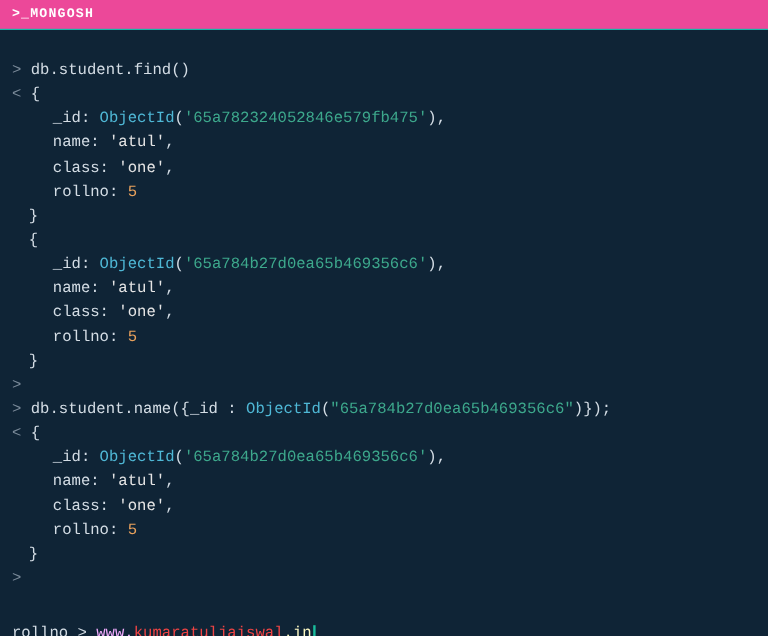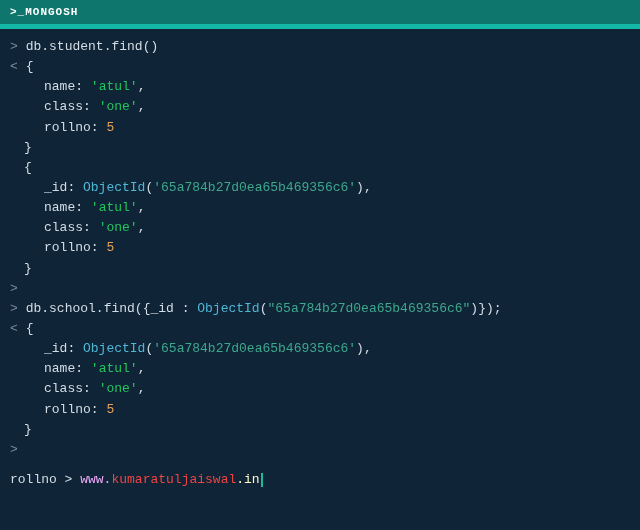--- a/index.html
+++ b/index.html
@@ -6,41 +6,41 @@
   body {
     background: #0f2436;
     color: #d4d4d4;
     font-family: 'Consolas', 'Monaco', 'Courier New', monospace;
     font-size: 13px;
     width: 640px;
     height: 530px;
     overflow: hidden;
   }
   .header {
-    background: #0f766e;
+    background: #ec4899;
     padding: 6px 10px;
     font-size: 11px;
     font-weight: bold;
     letter-spacing: 1px;
     color: #ffffff;
-    border-bottom: 5px solid #14b8a6;
+    border-bottom: 1px solid #14b8a6;
   }
   .terminal {
-    padding: 8px 10px;
+    padding: 24px 10px;
     line-height: 1.55;
   }
   .line {
     white-space: pre;
   }
   .prompt-sym { color: #7a8a99; }
   .cmd { color: #d4dde5; }
   .key { color: #d4dde5; }
   .fn { color: #4fb8d6; }
   .oid { color: #3da88c; }
-  .str { color: #22c55e; }
+  .str { color: #e5e5e5; }
   .num { color: #e8a15c; }
   .punct { color: #d4dde5; }
   .brace { color: #d4dde5; }
   .footer {
     padding: 4px 10px;
   }
   .db { color: #d4dde5; }
   .url1 { color: #f0abfc; }
   .url2 { color: #ef4444; }
   .url3 { color: #fef9c3; }
@@ -60,35 +60,36 @@
 
 <div class="header">
   <span>&gt;_MONGOSH</span>
 </div>
 
 <div class="terminal">
 
   <div class="line"><span class="prompt-sym">&gt;</span> <span class="cmd">db.student.find()</span></div>
 
   <div class="line"><span class="prompt-sym">&lt;</span> <span class="brace">{</span></div>
+  <div class="line indent2"><span class="key">_id</span><span class="punct">: </span><span class="fn">ObjectId</span><span class="punct">(</span><span class="oid">'65a782324052846e579fb475'</span><span class="punct">),</span></div>
   <div class="line indent2"><span class="key">name</span><span class="punct">: </span><span class="str">'atul'</span><span class="punct">,</span></div>
   <div class="line indent2"><span class="key">class</span><span class="punct">: </span><span class="str">'one'</span><span class="punct">,</span></div>
   <div class="line indent2"><span class="key">rollno</span><span class="punct">: </span><span class="num">5</span></div>
   <div class="line indent1"><span class="brace">}</span></div>
 
   <div class="line indent1"><span class="brace">{</span></div>
   <div class="line indent2"><span class="key">_id</span><span class="punct">: </span><span class="fn">ObjectId</span><span class="punct">(</span><span class="oid">'65a784b27d0ea65b469356c6'</span><span class="punct">),</span></div>
   <div class="line indent2"><span class="key">name</span><span class="punct">: </span><span class="str">'atul'</span><span class="punct">,</span></div>
   <div class="line indent2"><span class="key">class</span><span class="punct">: </span><span class="str">'one'</span><span class="punct">,</span></div>
   <div class="line indent2"><span class="key">rollno</span><span class="punct">: </span><span class="num">5</span></div>
   <div class="line indent1"><span class="brace">}</span></div>
 
   <div class="line"><span class="prompt-sym">&gt;</span></div>
 
-  <div class="line"><span class="prompt-sym">&gt;</span> <span class="cmd">db.school.find({_id : </span><span class="fn">ObjectId</span><span class="cmd">(</span><span class="oid">"65a784b27d0ea65b469356c6"</span><span class="cmd">)});</span></div>
+  <div class="line"><span class="prompt-sym">&gt;</span> <span class="cmd">db.student.name({_id : </span><span class="fn">ObjectId</span><span class="cmd">(</span><span class="oid">"65a784b27d0ea65b469356c6"</span><span class="cmd">)});</span></div>
 
   <div class="line"><span class="prompt-sym">&lt;</span> <span class="brace">{</span></div>
   <div class="line indent2"><span class="key">_id</span><span class="punct">: </span><span class="fn">ObjectId</span><span class="punct">(</span><span class="oid">'65a784b27d0ea65b469356c6'</span><span class="punct">),</span></div>
   <div class="line indent2"><span class="key">name</span><span class="punct">: </span><span class="str">'atul'</span><span class="punct">,</span></div>
   <div class="line indent2"><span class="key">class</span><span class="punct">: </span><span class="str">'one'</span><span class="punct">,</span></div>
   <div class="line indent2"><span class="key">rollno</span><span class="punct">: </span><span class="num">5</span></div>
   <div class="line indent1"><span class="brace">}</span></div>
 
   <div class="line"><span class="prompt-sym">&gt;</span></div>
 

